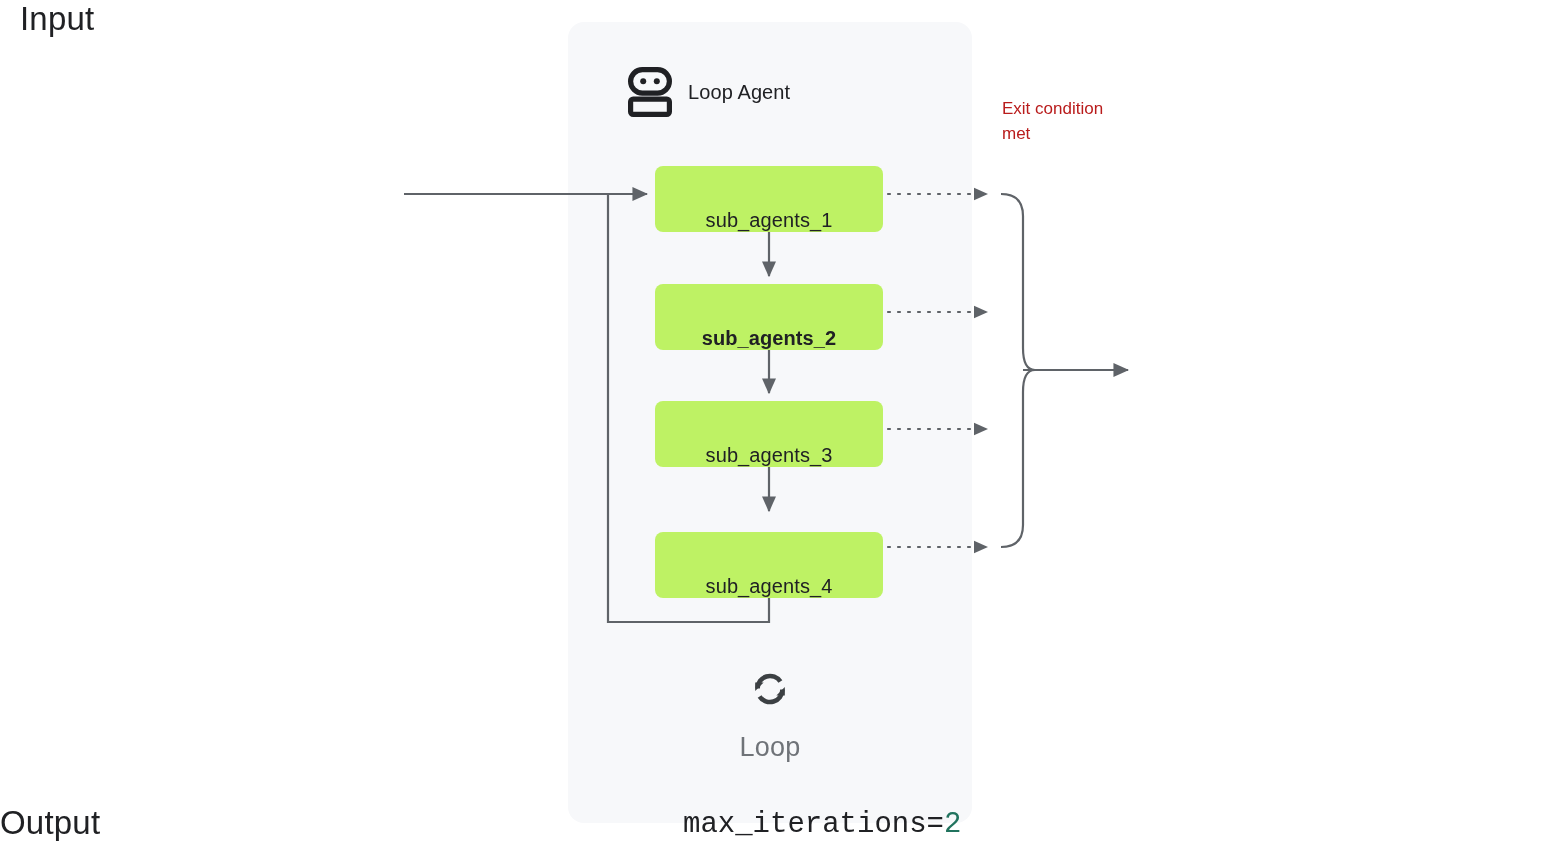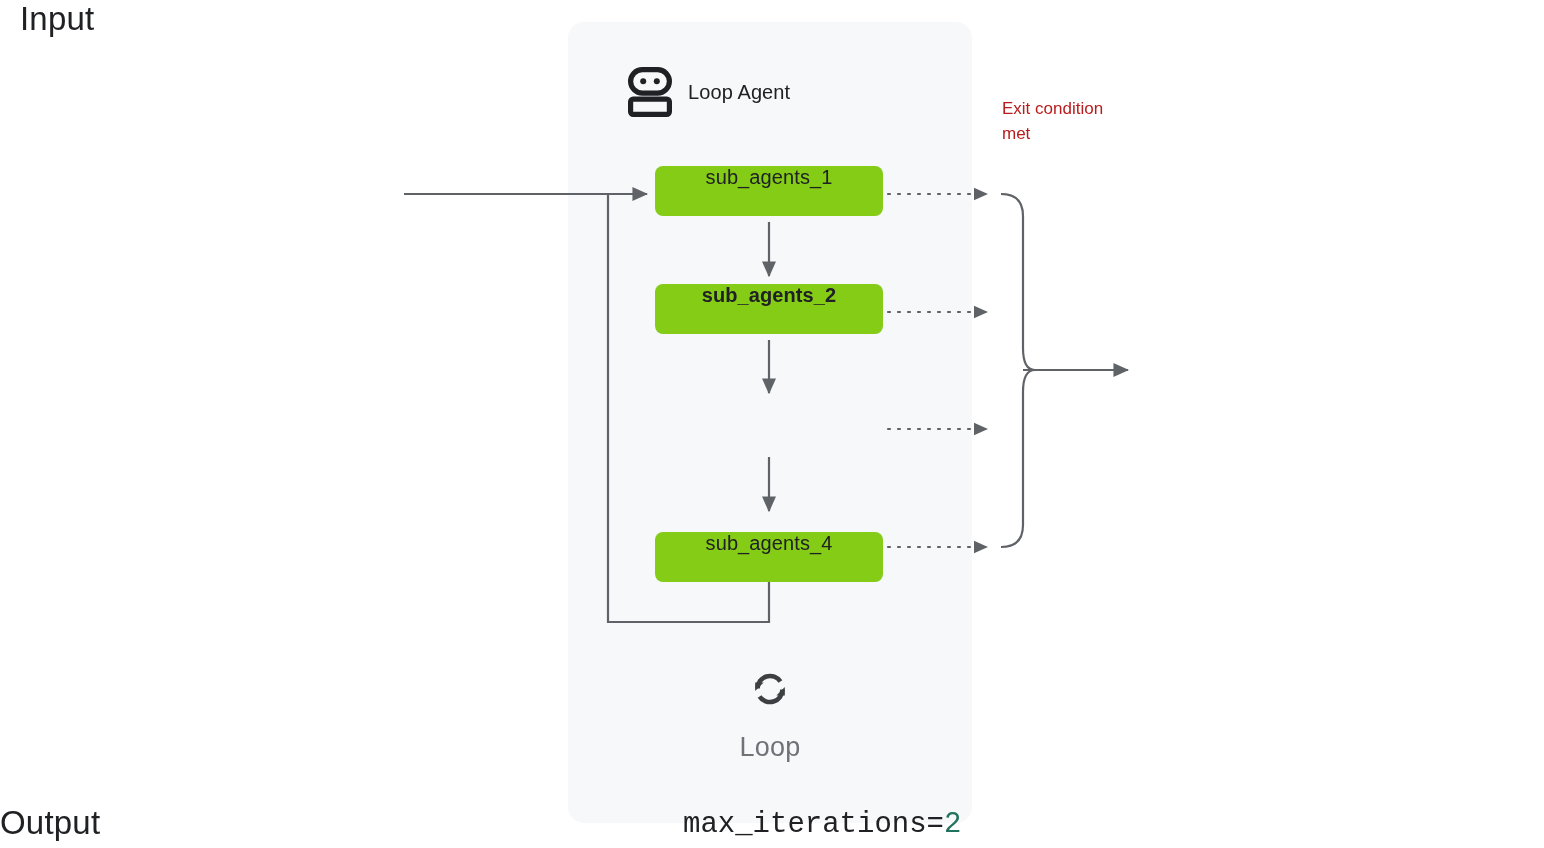--- a/index.html
+++ b/index.html
@@ -54,25 +54,25 @@
     color: #202124;
     letter-spacing: 0.1px;
     white-space: nowrap;
   }
 
   
   .agent-box {
     position: absolute;
     left: 655px;
     width: 228px;
-    height: 50px;
-    background: #84cc16;
+    height: 66px;
+    background: #bef264;
     border-radius: 8px;
     display: flex;
-    align-items: flex-start;
+    align-items: flex-end;
     justify-content: center;
   }
   .agent-box-label {
     font-size: 20px;
     color: #202124;
     letter-spacing: 0.1px;
     white-space: nowrap;
   }
   #agent-box-0 { top: 166px; }
   #agent-box-1 { top: 284px; font-weight: bold; }
@@ -189,20 +189,23 @@
     </span>
     <span id="loop-agent-title">Loop Agent</span>
   </div>
 
   <div class="agent-box" id="agent-box-0">
     <span class="agent-box-label">sub_agents_1</span>
   </div>
   <div class="agent-box" id="agent-box-1">
     <span class="agent-box-label">sub_agents_2</span>
   </div>
+  <div class="agent-box" id="agent-box-2">
+    <span class="agent-box-label">sub_agents_3</span>
+  </div>
   <div class="agent-box" id="agent-box-3">
     <span class="agent-box-label">sub_agents_4</span>
   </div>
 
   <div id="exit-condition-label">Exit condition met</div>
 
   <div id="loop-footer">
     <div id="loop-row">
       <span id="loop-icon-wrap">
         <svg width="42" height="42" viewBox="0 0 42 42" xmlns="http://www.w3.org/2000/svg">

